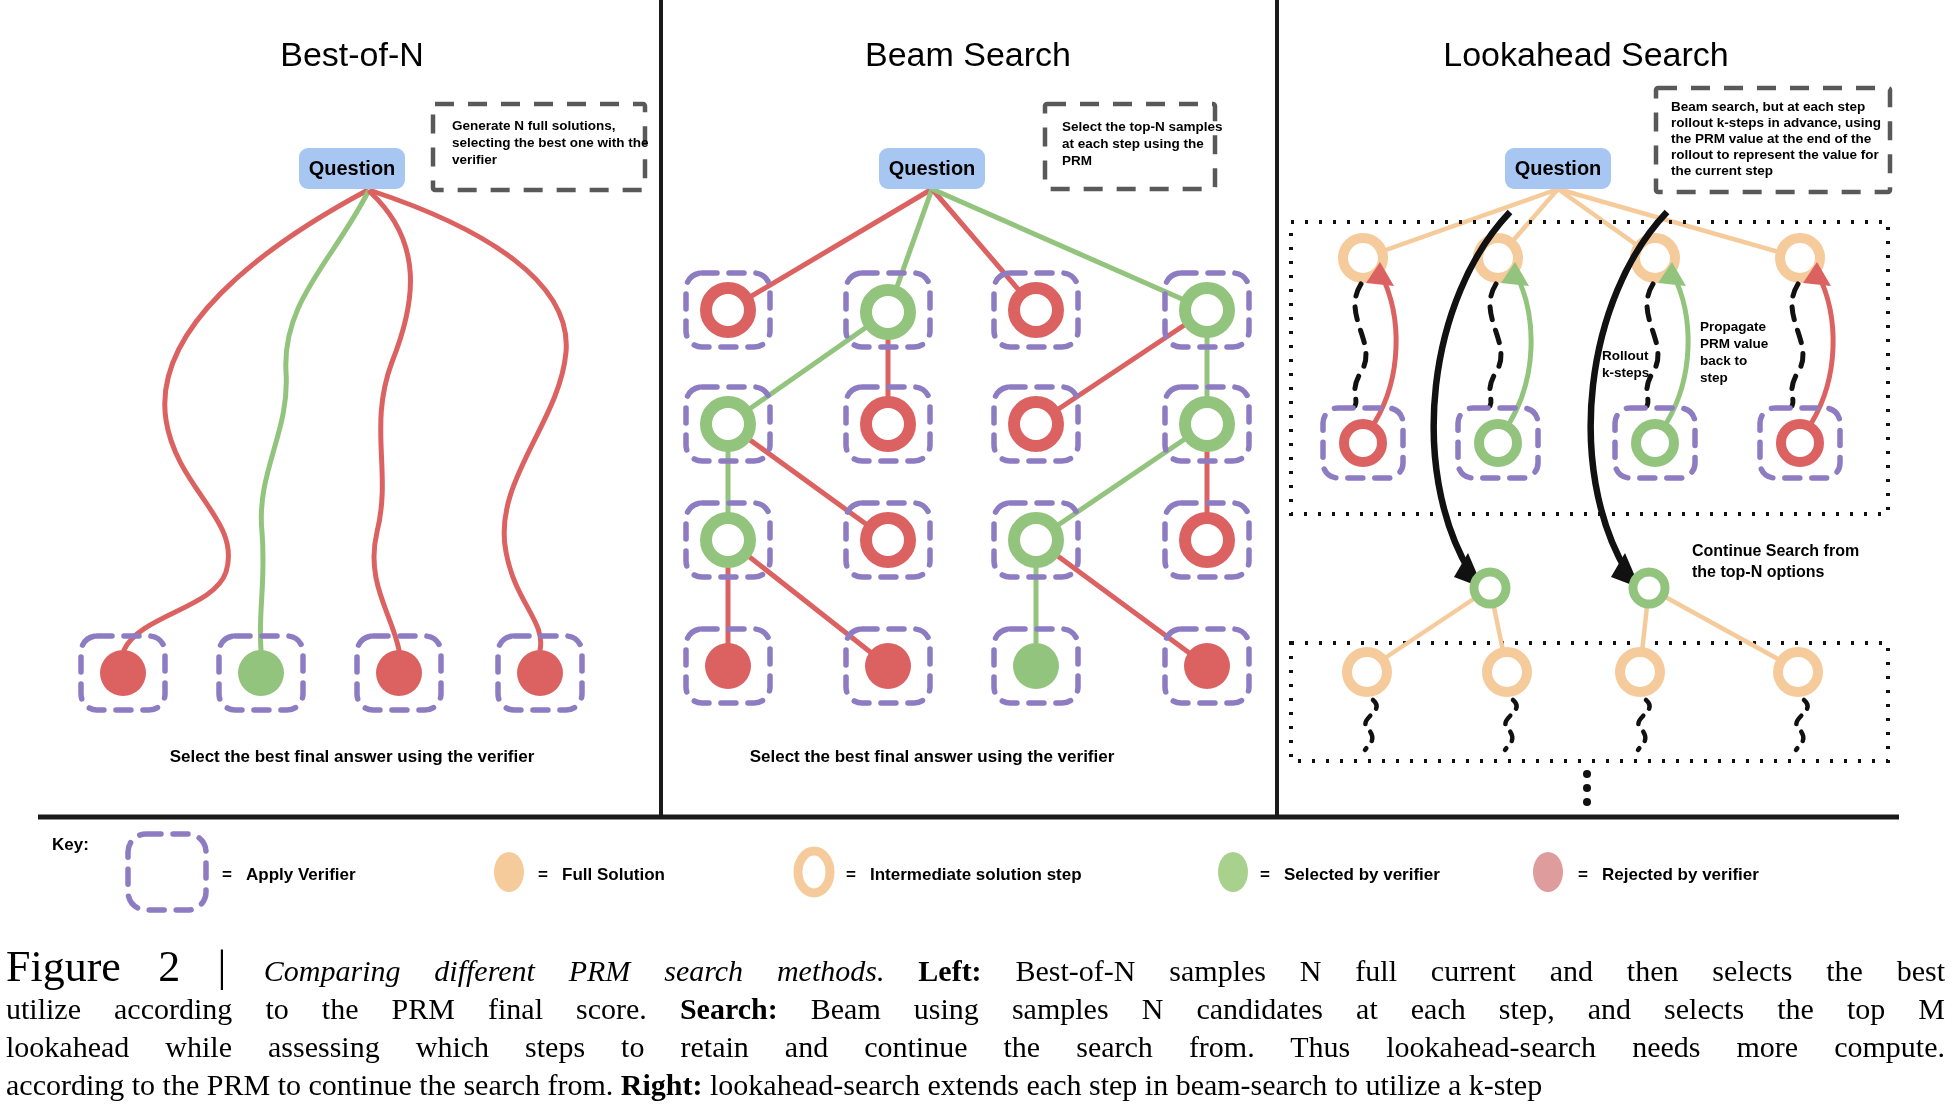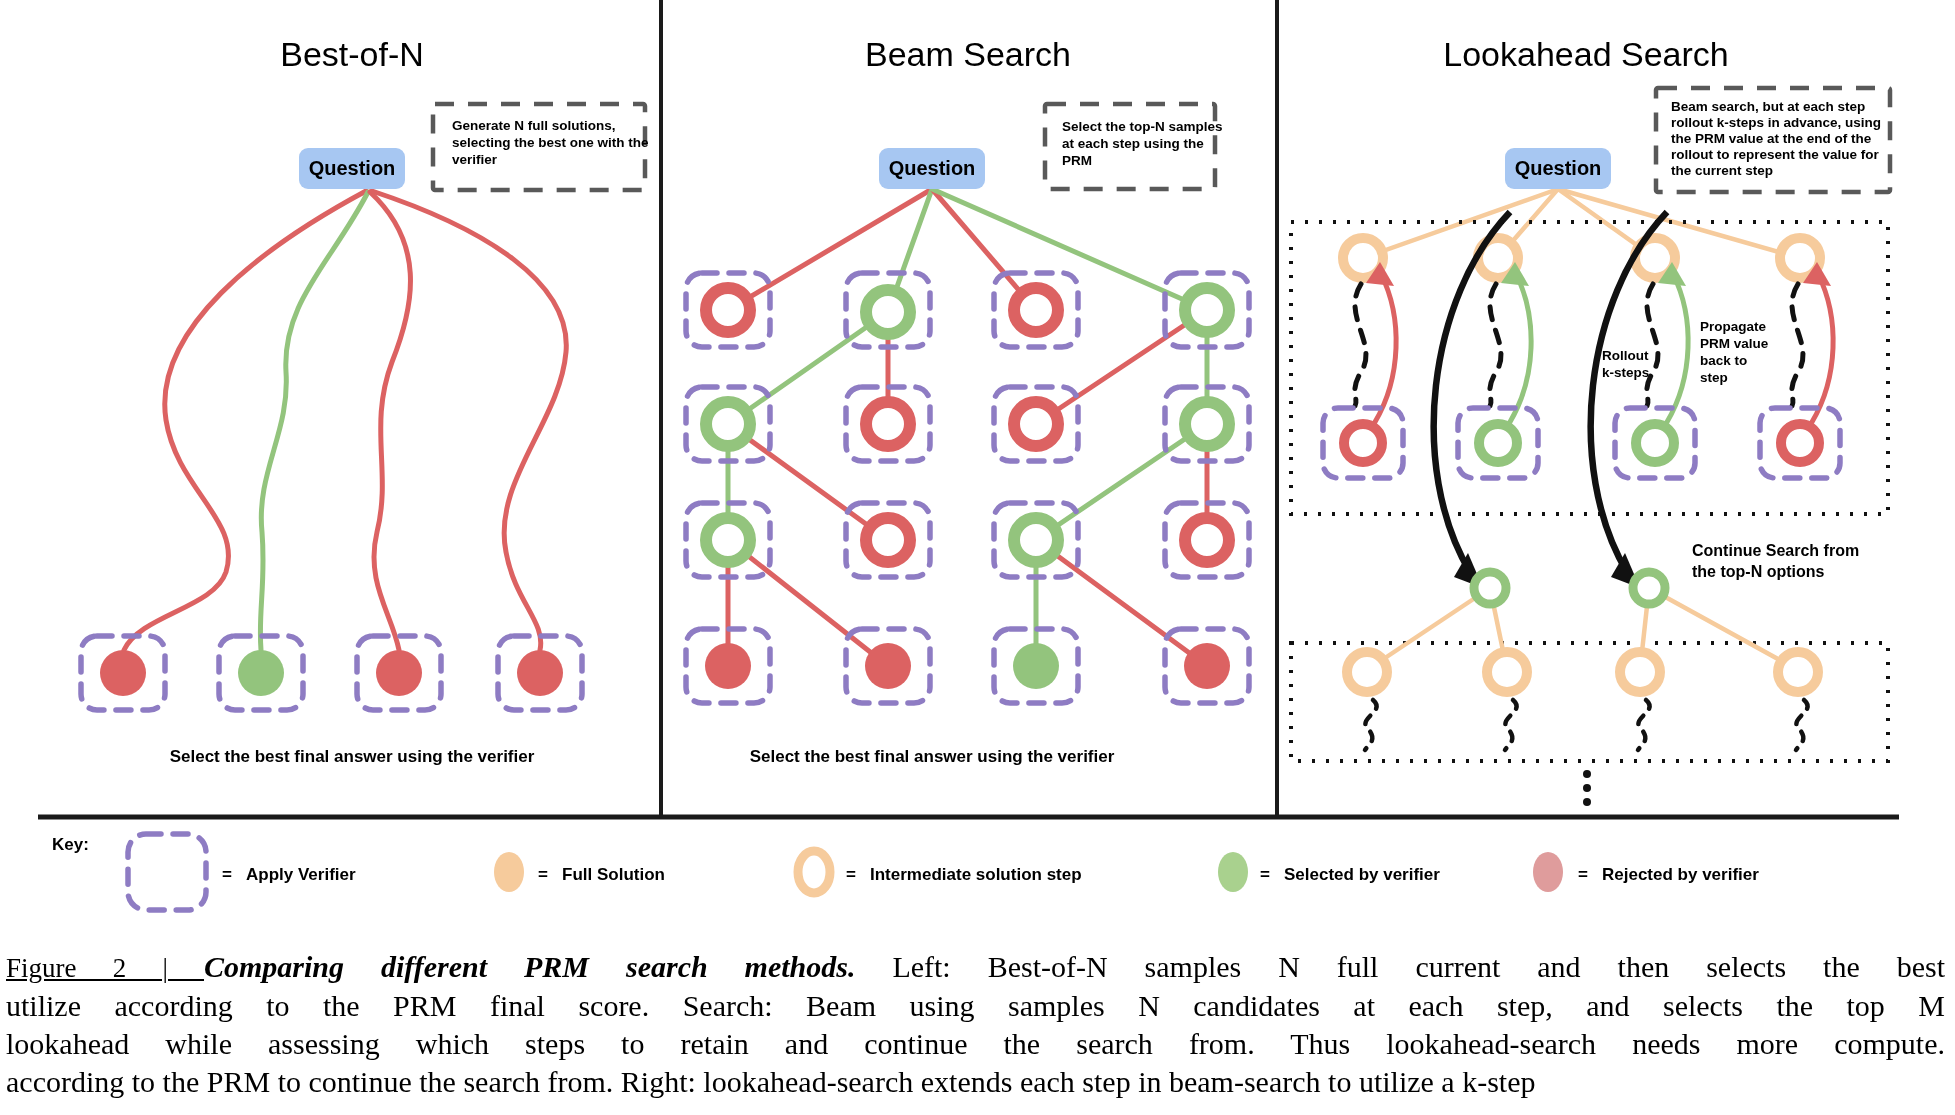--- a/index.html
+++ b/index.html
@@ -17,23 +17,23 @@
   .dashbox{fill:none;stroke-width:5.5;stroke-dasharray:15 12;stroke-linecap:round;}
   .notebox{fill:none;stroke:#595959;stroke-width:4.5;stroke-dasharray:19 14;}
   .dotrect{fill:none;stroke:#111;stroke-width:4;stroke-dasharray:3 11;}
   .squig{fill:none;stroke:#111;stroke-width:5;stroke-dasharray:13 11;stroke-linecap:round;}
   .minisquig{fill:none;stroke:#111;stroke-width:4.5;stroke-dasharray:10 9;stroke-linecap:round;}
   .bigarrow{fill:none;stroke:#111;stroke-width:6.5;}
   .parrow{fill:none;stroke-width:5;stroke-linecap:round;}
   #caption{font-family:"Liberation Serif",serif;font-size:30px;line-height:38px;padding:12px 10px 0 6px;color:#000;}
   .cap-line{text-align:justify;text-align-last:justify;}
   .cap-line:last-child{text-align-last:auto;}
-  .cap-fig{font-size:27px;text-decoration:underline;}
-  .cap-bi{font-weight:700;font-style:italic;margin-top:20px;}
-  .cap-b{font-weight:400;}
+  .cap-fig{font-size:44px;}
+  .cap-bi{font-weight:400;font-style:italic;margin-top:20px;}
+  .cap-b{font-weight:700;}
 </style>
 </head>
 <body>
 
 <div>
   <svg id="fig" width="1955" height="932" viewBox="0 0 1955 932">
       <text class="title mid" x="352" y="66">Best-of-N</text>
       <text class="title mid" x="968" y="66">Beam Search</text>
       <text class="title mid" x="1586" y="66">Lookahead Search</text>
       <rect class="notebox" x="433" y="104" width="212" height="86" rx="2"></rect>

